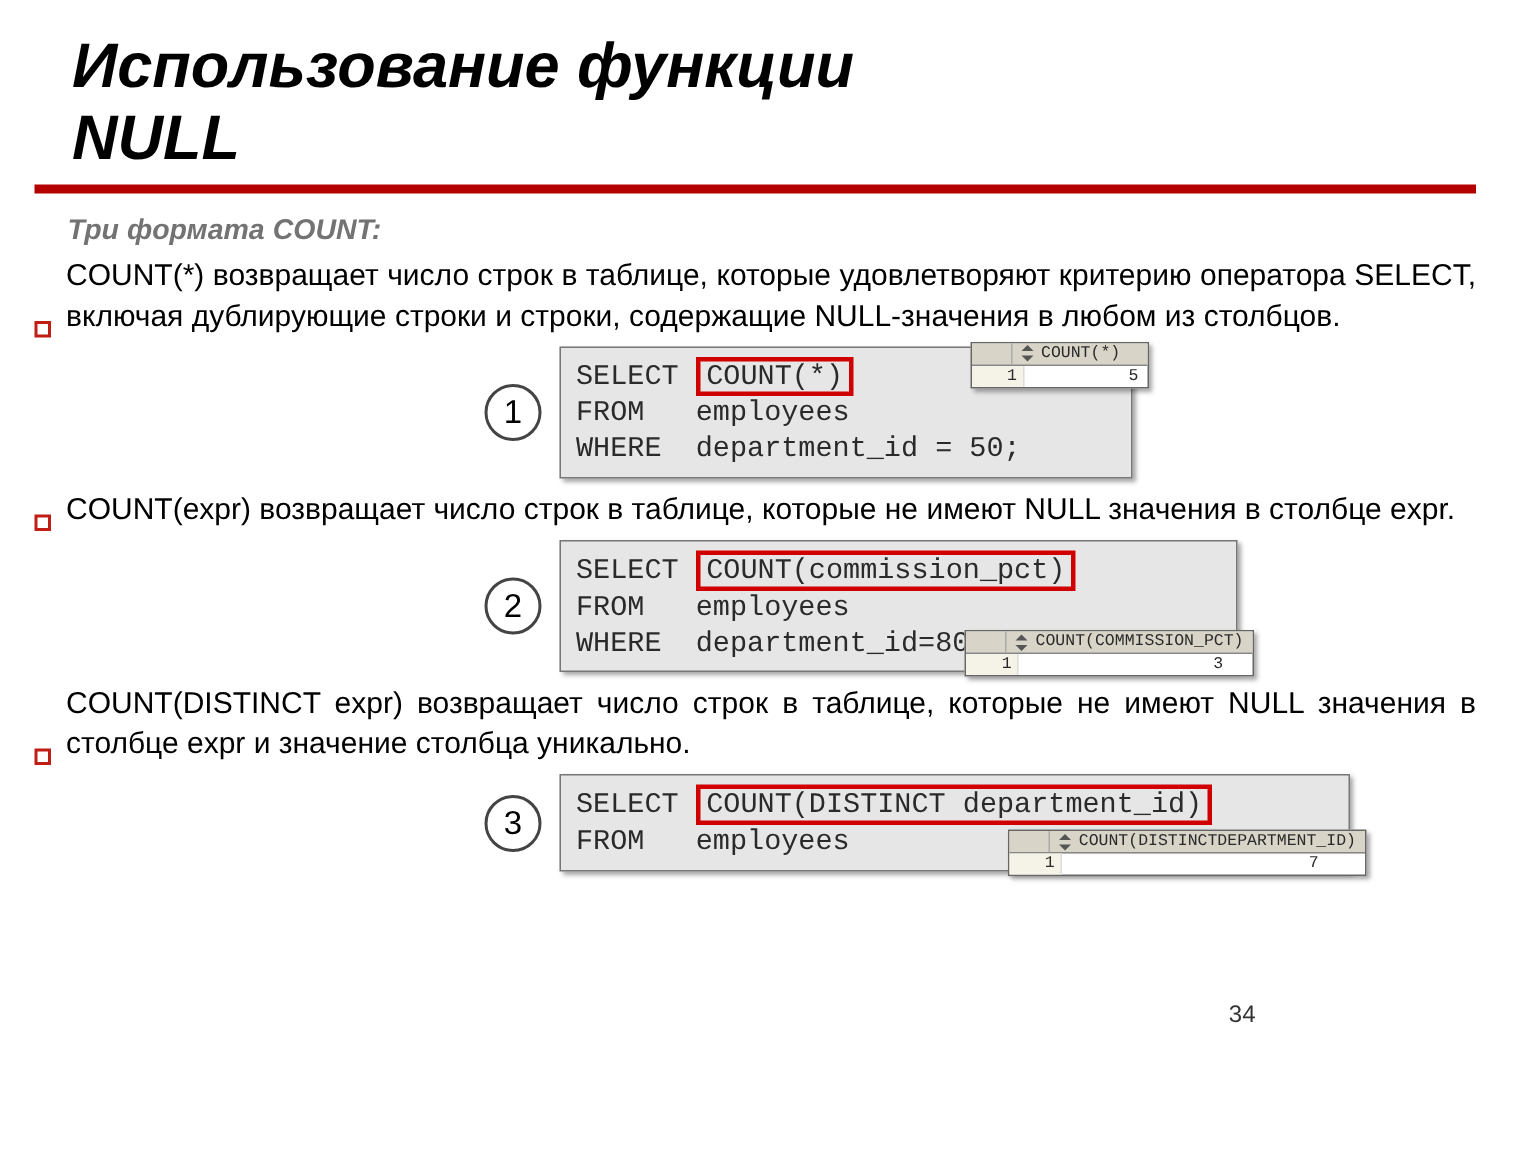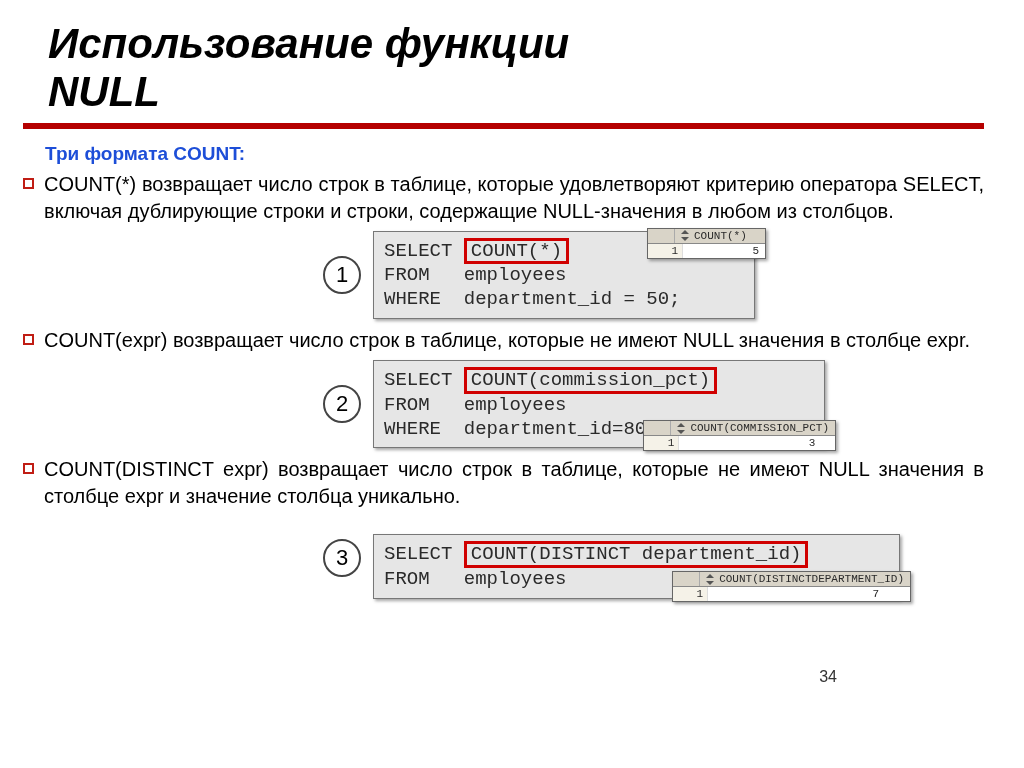--- a/index.html
+++ b/index.html
@@ -26,26 +26,27 @@
   line-height: 1.15;
 }
 .title-rule {
   height: 6px;
   background: #b50000;
   margin: 0 0 14px 0;
 }
 .sub {
   font-size: 19px;
   font-weight: bold;
-  color: #1d4ed8;
+  color: #737373;
   margin: 0 0 6px 22px;
+  font-style: italic;
 }
 .item {
   display: flex;
-  align-items: flex-start;
+  align-items: flex-end;
   margin: 2px 0 6px 0;
 }
 .bullet {
   width: 11px;
   height: 11px;
   border: 2px solid #c01d14;
   box-sizing: border-box;
   margin-top: 7px;
   margin-right: 10px;
   flex: none;
@@ -211,21 +212,21 @@
     </div>
   </div>
 
   <div class="item">
     <span class="bullet"></span>
     <span class="item-text">COUNT(DISTINCT expr) возвращает число строк в таблице, которые не имеют NULL значения в столбце expr и значение столбца уникально.</span>
   </div>
 
   <div class="code-row">
     <div class="num-circle">3</div>
-    <div class="code-box" style="width:505px;margin-top:18px;">
+    <div class="code-box" style="width:505px;">
       <div class="code-line"><span>SELECT </span><span class="hl-red">COUNT(DISTINCT department_id)</span></div>
       <div class="code-line">FROM   employees</div>
       <div class="result-overlay" style="bottom:-4px;">
         <div class="res-hdr">
           <div class="c1"></div>
           <div class="c2">
               <span class="sort-ico"></span>
               <span>COUNT(DISTINCTDEPARTMENT_ID)</span>
             </div>
         </div>

